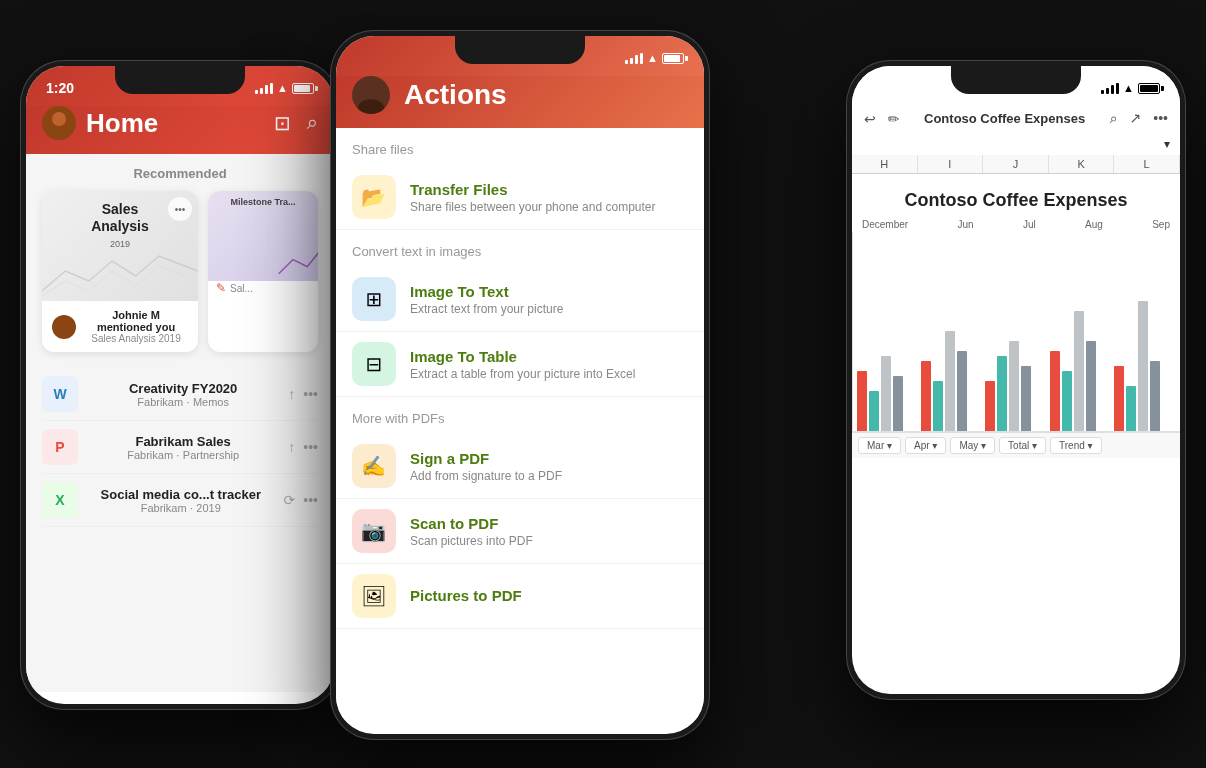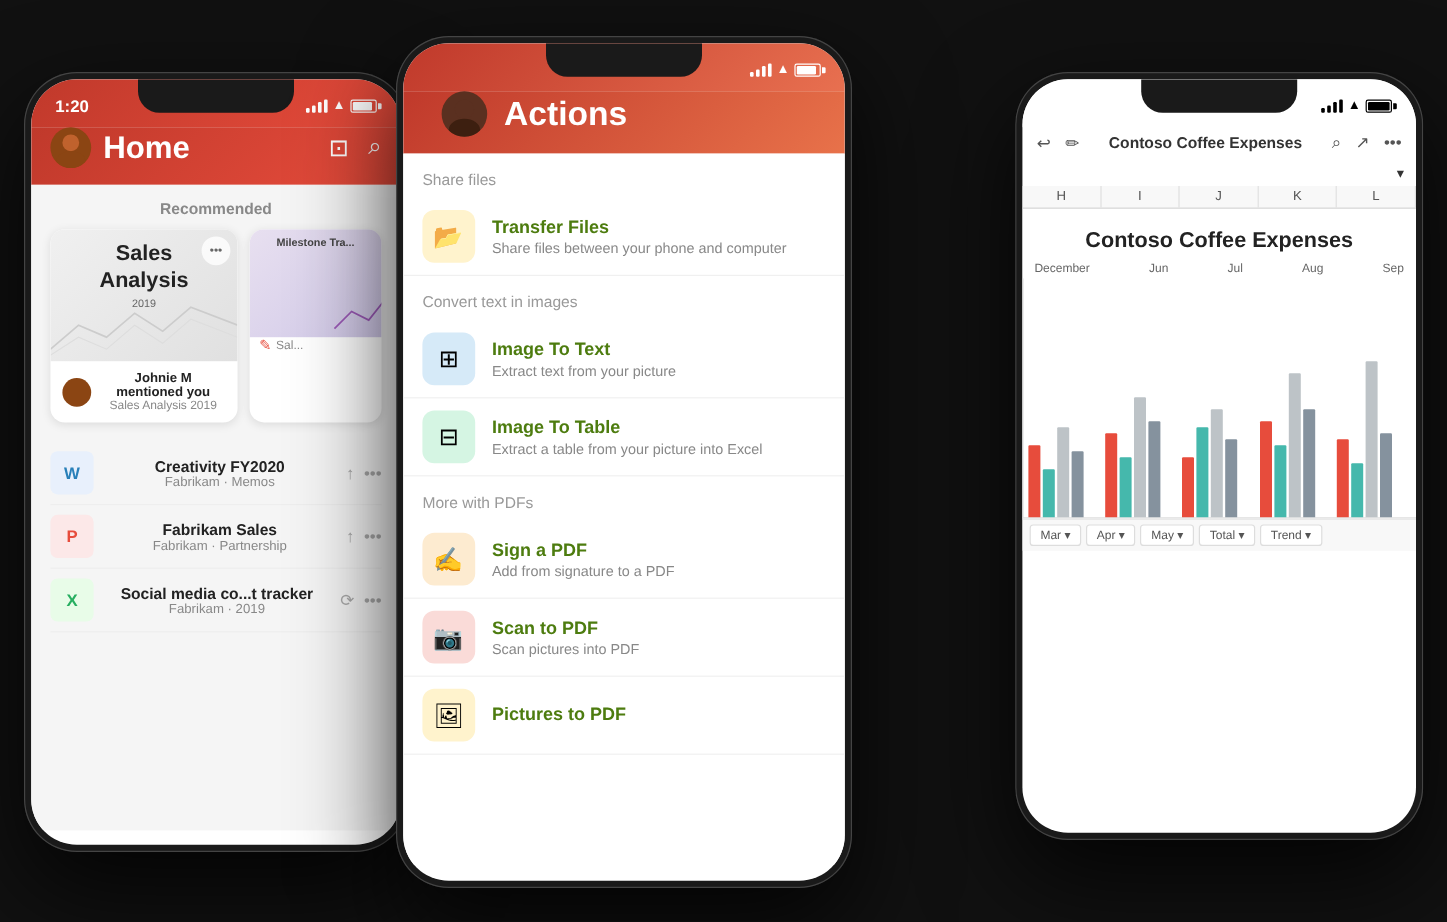--- a/index.html
+++ b/index.html
@@ -141,21 +141,21 @@
       box-shadow: 0 2px 8px rgba(0,0,0,0.1);
     }
     .doc-card-preview {
       height: 110px;
       background: linear-gradient(135deg, #f0f0f0, #e0e0e0);
       position: relative;
       padding: 10px;
       overflow: hidden;
     }
     .doc-card-preview .doc-title-text {
-      font-size: 18px;
+      font-size: 14px;
       font-weight: 700;
       color: #222;
       line-height: 1.2;
     }
     .doc-card-preview .doc-year {
       font-size: 9px;
       color: #666;
       margin-top: 4px;
     }
     .more-btn {
@@ -211,21 +211,21 @@
     .file-icon.excel { background: #e8fce8; }
     .file-info { flex: 1; }
     .file-name { font-size: 13px; font-weight: 600; color: #222; }
     .file-meta { font-size: 11px; color: #888; }
     .file-actions { display: flex; gap: 8px; }
     .file-action-btn { color: #aaa; font-size: 14px; }
 
     
     .actions-header {
       background: linear-gradient(135deg, #c0392b 0%, #e8724a 100%);
-      padding: 0 32px 14px;
+      padding: 0 16px 14px;
       display: flex;
       align-items: center;
       gap: 14px;
     }
     .actions-avatar {
       width: 38px; height: 38px; border-radius: 50%;
       background: #5a3020; overflow: hidden; flex-shrink: 0;
     }
     .actions-title { color: #fff; font-size: 28px; font-weight: 700; }
     .actions-content { background: #fff; height: calc(100% - 105px); overflow-y: auto; }

